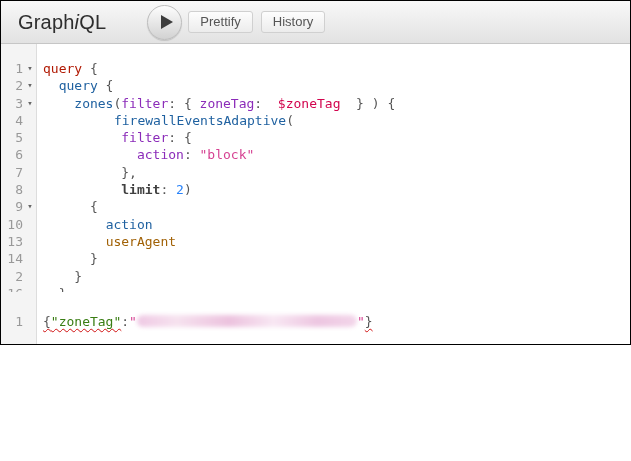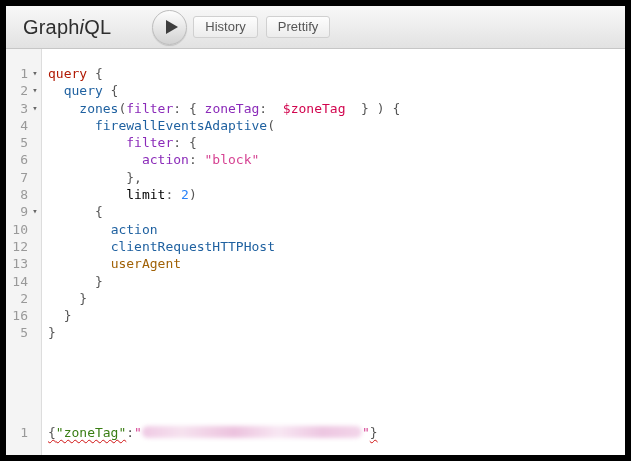--- a/index.html
+++ b/index.html
@@ -1,21 +1,21 @@
 <!DOCTYPE html>
 <html><head>
 <meta charset="utf-8">
 <style>
   * { margin:0; padding:0; box-sizing:border-box; }
   html,body { background:#fff; }
   body { width:631px; height:461px; font-family:"Liberation Sans", sans-serif; }
 
   .app {
-    width:631px; height:461px;
-    border:6px solid #000000;
+    width:631px; height:345px;
+    border:1px solid #000000;
     background:#fff;
     position:relative;
     overflow:hidden;
     display:flex; flex-direction:column;
   }
 
   
   .topbar {
     height:43px; flex:0 0 43px;
     background:linear-gradient(#f8f8f8,#e2e2e2);
@@ -120,38 +120,37 @@
 </head>
 <body>
 
 <div class="app">
 
   <div class="topbar">
     <div class="logo"><span>Graph</span><em>i</em><span>QL</span></div>
     <div class="execute-btn">
       <div class="play-icon"></div>
     </div>
+    <button class="toolbar-btn">Prettify</button>
     <button class="toolbar-btn">History</button>
-    <button class="toolbar-btn">Prettify</button>
   </div>
 
   <div class="editor query-editor">
     <div class="gutter-bg"></div>
     <div>
         <div class="code-row"><span class="ln">1</span><span class="fold">▾</span><span class="code"><span style="color: rgb(177, 26, 4);">query</span><span style="color: rgb(85, 85, 85);"> {</span></span></div>
         <div class="code-row"><span class="ln">2</span><span class="fold">▾</span><span class="code"><span style="color: rgb(85, 85, 85);">  </span><span style="color: rgb(31, 97, 160);">query</span><span style="color: rgb(85, 85, 85);"> {</span></span></div>
         <div class="code-row"><span class="ln">3</span><span class="fold">▾</span><span class="code"><span style="color: rgb(85, 85, 85);">    </span><span style="color: rgb(31, 97, 160);">zones</span><span style="color: rgb(85, 85, 85);">(</span><span style="color: rgb(139, 43, 185);">filter</span><span style="color: rgb(85, 85, 85);">: { </span><span style="color: rgb(139, 43, 185);">zoneTag</span><span style="color: rgb(85, 85, 85);">:  </span><span style="color: rgb(210, 5, 78);">$zoneTag</span><span style="color: rgb(85, 85, 85);">  } ) {</span></span></div>
-        <div class="code-row"><span class="ln">4</span><span class="fold"></span><span class="code"><span style="color: rgb(85, 85, 85);">      </span><span style="color: rgb(31, 97, 160);">firewallEventsAdaptive</span><span style="color: rgb(85, 85, 85);">(</span></span></div>
+        <div class="code-row"><span class="ln">4</span><span class="fold"></span><span class="code"><span style="color: rgb(85, 85, 85);">      </span><span style="color: rgb(31, 97, 160); margin-left: 24px;">firewallEventsAdaptive</span><span style="color: rgb(85, 85, 85);">(</span></span></div>
         <div class="code-row"><span class="ln">5</span><span class="fold"></span><span class="code"><span style="color: rgb(85, 85, 85);">          </span><span style="color: rgb(139, 43, 185);">filter</span><span style="color: rgb(85, 85, 85);">: {</span></span></div>
         <div class="code-row"><span class="ln">6</span><span class="fold"></span><span class="code"><span style="color: rgb(85, 85, 85);">            </span><span style="color: rgb(139, 43, 185);">action</span><span style="color: rgb(85, 85, 85);">: </span><span style="color: rgb(214, 66, 146);">"block"</span></span></div>
         <div class="code-row"><span class="ln">7</span><span class="fold"></span><span class="code"><span style="color: rgb(85, 85, 85);">          },</span></span></div>
-        <div class="code-row"><span class="ln">8</span><span class="fold"></span><span class="code"><span style="color: rgb(85, 85, 85);">          </span><span style="color: #000000;">limit</span><span style="color: rgb(85, 85, 85);">: </span><span style="color: rgb(40, 130, 249);">2</span><span style="color: rgb(85, 85, 85);">)</span></span></div>
+        <div class="code-row"><span class="ln">8</span><span class="fold"></span><span class="code"><span style="color: rgb(85, 85, 85);">          </span><span style="color: #404040; font-weight: bold;">limit</span><span style="color: rgb(85, 85, 85);">: </span><span style="color: rgb(40, 130, 249);">2</span><span style="color: rgb(85, 85, 85);">)</span></span></div>
         <div class="code-row"><span class="ln">9</span><span class="fold">▾</span><span class="code"><span style="color: rgb(85, 85, 85);">      {</span></span></div>
         <div class="code-row"><span class="ln">10</span><span class="fold"></span><span class="code"><span style="color: rgb(85, 85, 85);">        </span><span style="color: rgb(31, 97, 160);">action</span></span></div>
-        <div class="code-row"><span class="ln">12</span><span class="fold"></span><span class="code"><span style="color: rgb(85, 85, 85);">        </span><span style="color: rgb(31, 97, 160);">clientRequestHTTPHost</span></span></div>
         <div class="code-row"><span class="ln">13</span><span class="fold"></span><span class="code"><span style="color: rgb(85, 85, 85);">        </span><span style="color: #a16207;">userAgent</span></span></div>
         <div class="code-row"><span class="ln">14</span><span class="fold"></span><span class="code"><span style="color: rgb(85, 85, 85);">      }</span></span></div>
         <div class="code-row"><span class="ln">2</span><span class="fold"></span><span class="code"><span style="color: rgb(85, 85, 85);">    }</span></span></div>
         <div class="code-row"><span class="ln">16</span><span class="fold"></span><span class="code"><span style="color: rgb(85, 85, 85);">  }</span></span></div>
         <div class="code-row"><span class="ln">5</span><span class="fold"></span><span class="code"><span style="color: rgb(85, 85, 85);">}</span></span></div>
       </div>
   </div>
 
 
   <div class="editor variables-editor">

